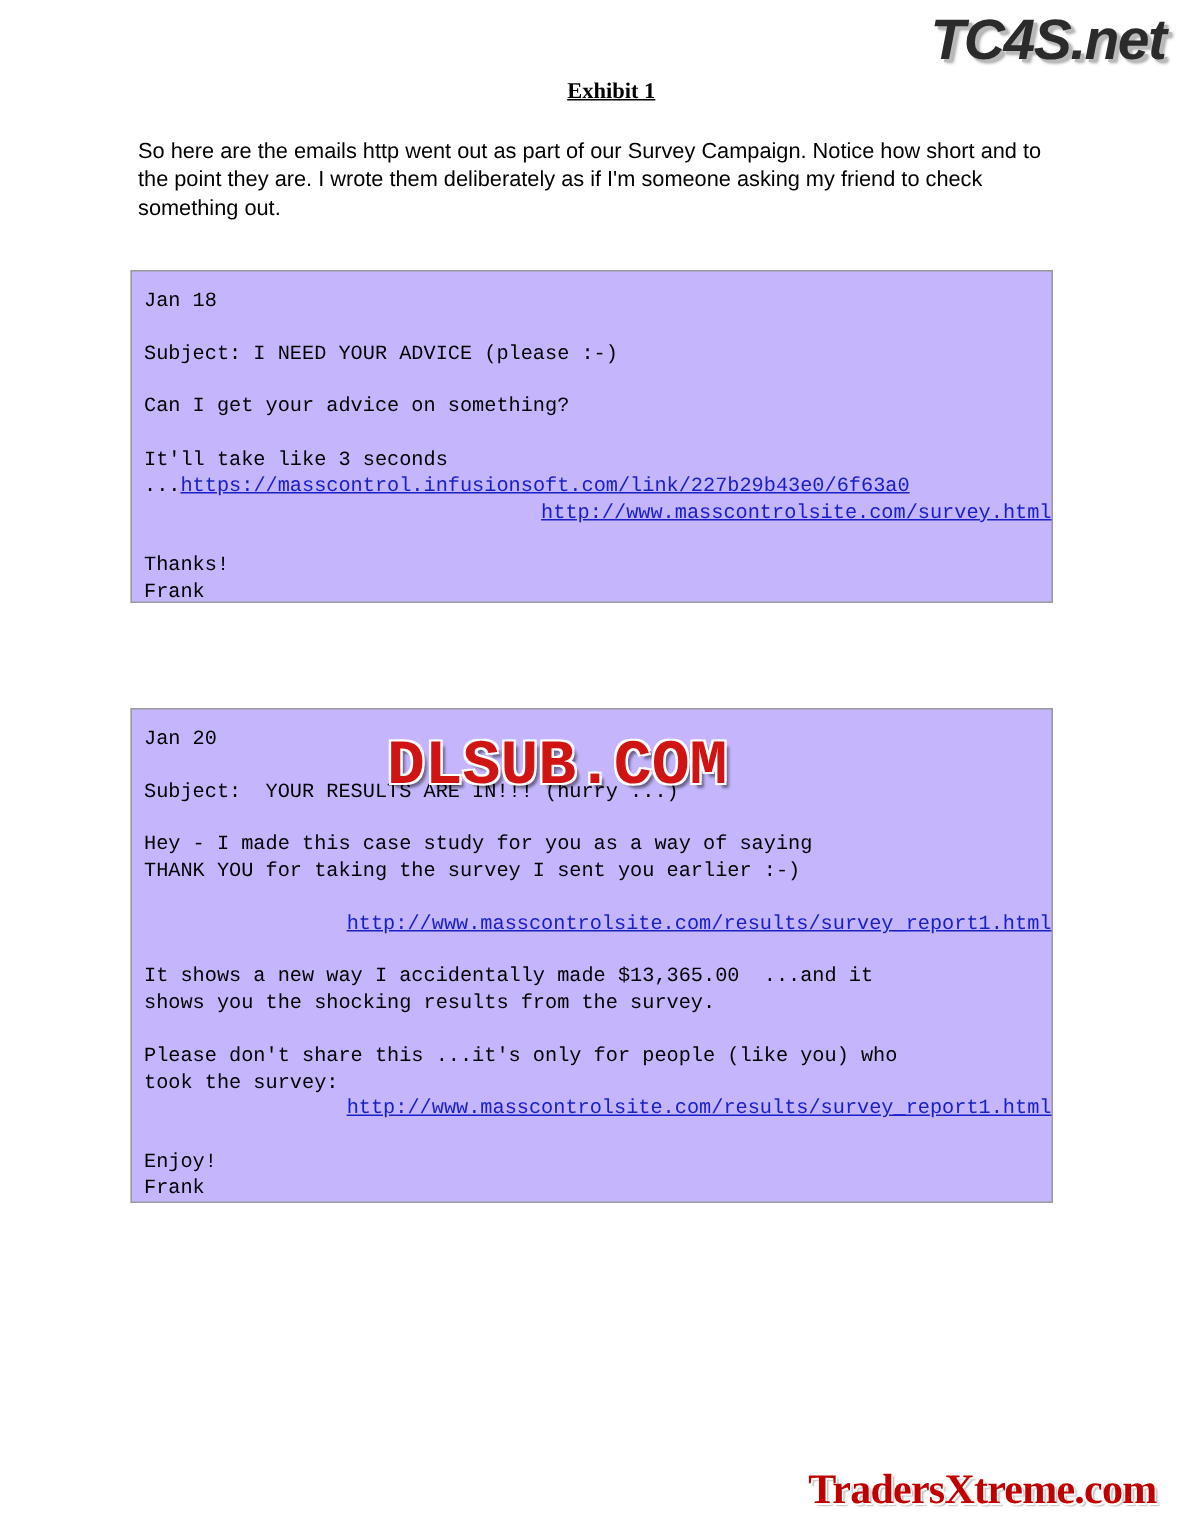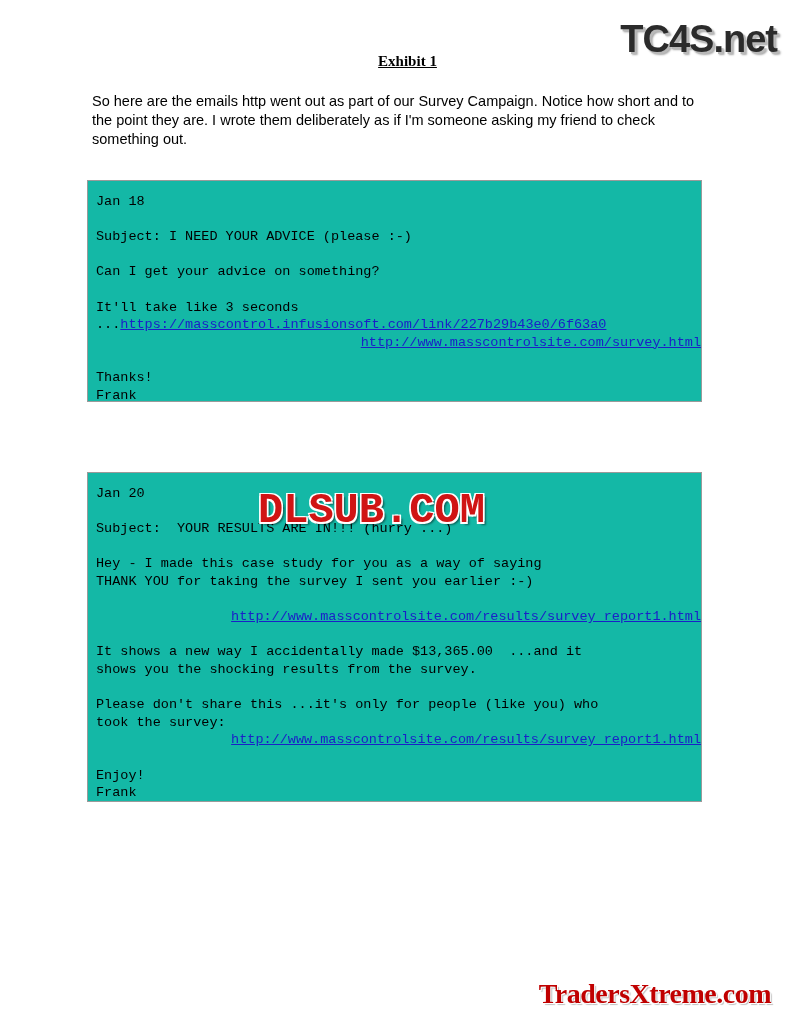--- a/index.html
+++ b/index.html
@@ -12,28 +12,29 @@
     height: 1024px;
     position: relative;
     font-family: "Liberation Serif", serif;
     color: #000000;
     overflow: hidden;
   }
 
   
   .wm-top {
     position: absolute;
-    top: 18px;
+    top: 6px;
     right: 14px;
     font-family: "Liberation Sans", sans-serif;
     font-weight: bold;
     font-size: 38px;
     letter-spacing: -1px;
     color: #2b2b2b;
     text-shadow: 2px 2px 0 #b9b9b9, 3px 3px 2px rgba(0,0,0,0.35);
+    font-style: italic;
   }
   .wm-bottom {
     position: absolute;
     bottom: 14px;
     right: 20px;
     font-family: "Liberation Serif", serif;
     font-weight: bold;
     font-size: 28px;
     color: #c00000;
     text-shadow: 1px 1px 0 #ffffff, 2px 2px 1px rgba(0,0,0,0.25);
@@ -81,21 +82,21 @@
     font-size: 14.5px;
     line-height: 19px;
     color: #000;
   }
 
   .email-box {
     position: absolute;
     left: 87px;
     width: 615px;
     border: 1px solid #9a9a9a;
-    background: #14b8a6;
+    background: #c4b5fd;
     box-sizing: border-box;
     padding: 12px 0 10px 8px;
   }
   #email-box-1 { top: 180px; height: 222px; }
   #email-box-2 { top: 472px; height: 330px; }
 
   .mono {
     font-family: "Liberation Mono", "DejaVu Sans Mono", monospace;
     font-size: 13.5px;
     line-height: 17.6px;

